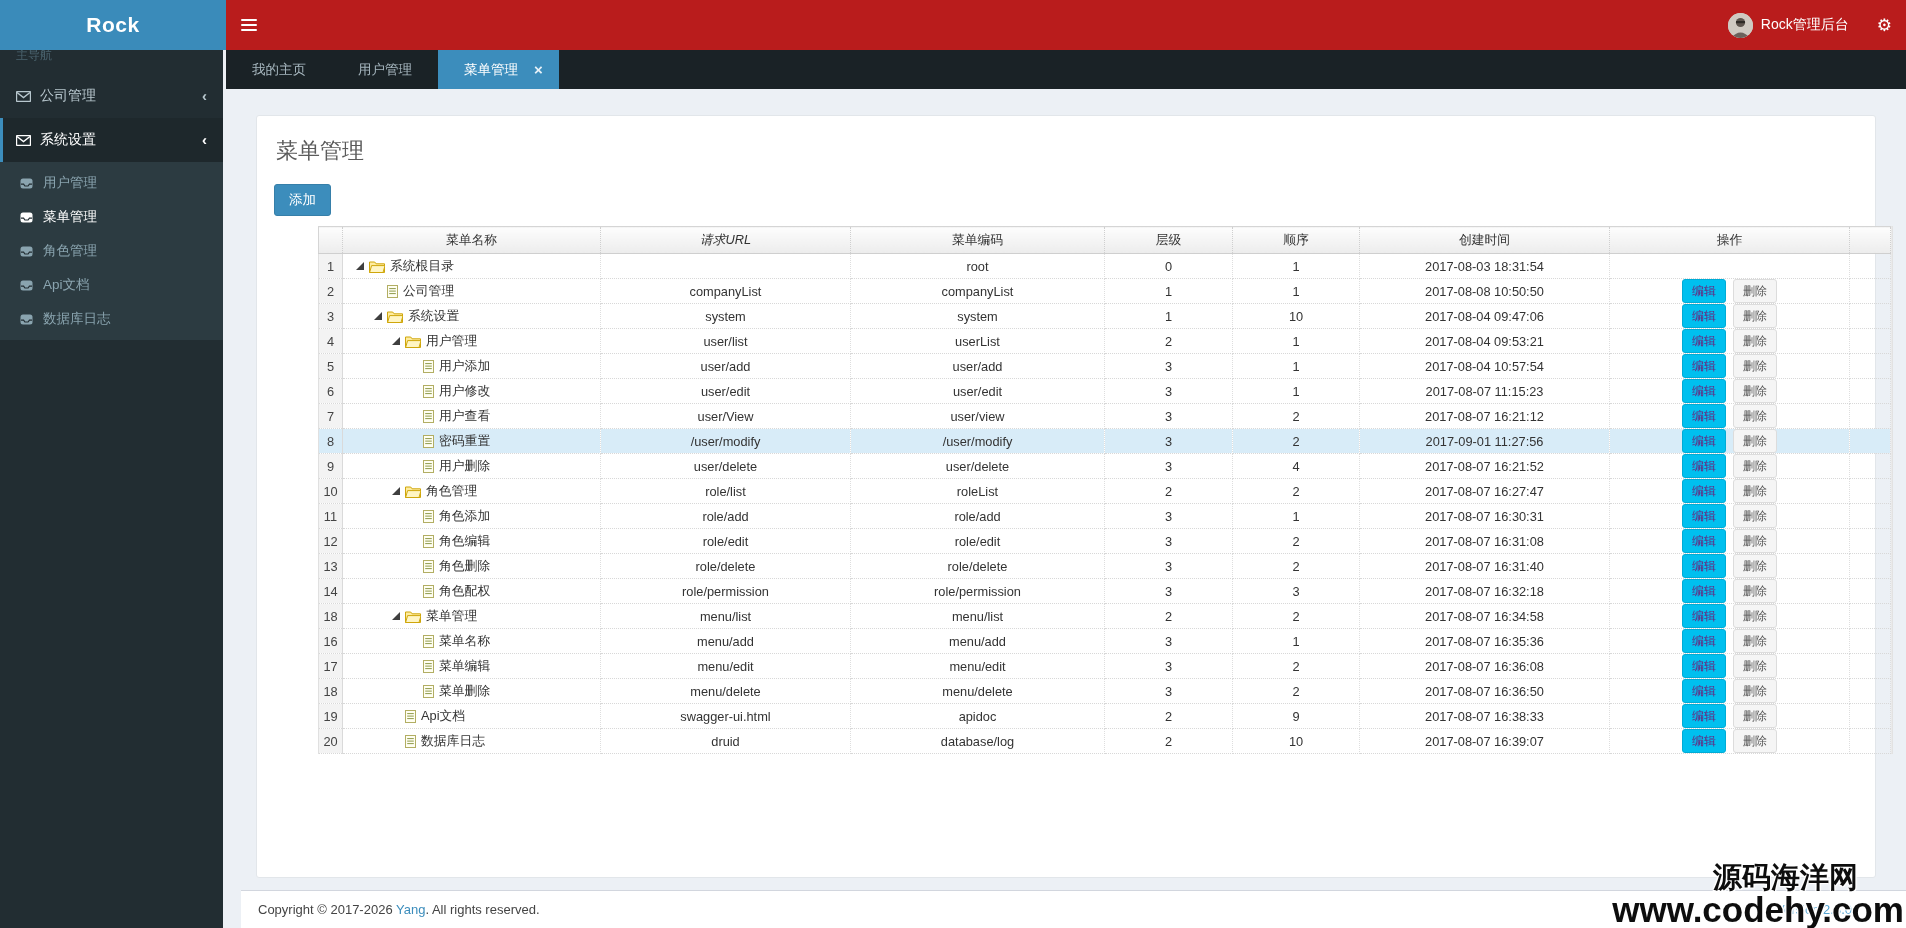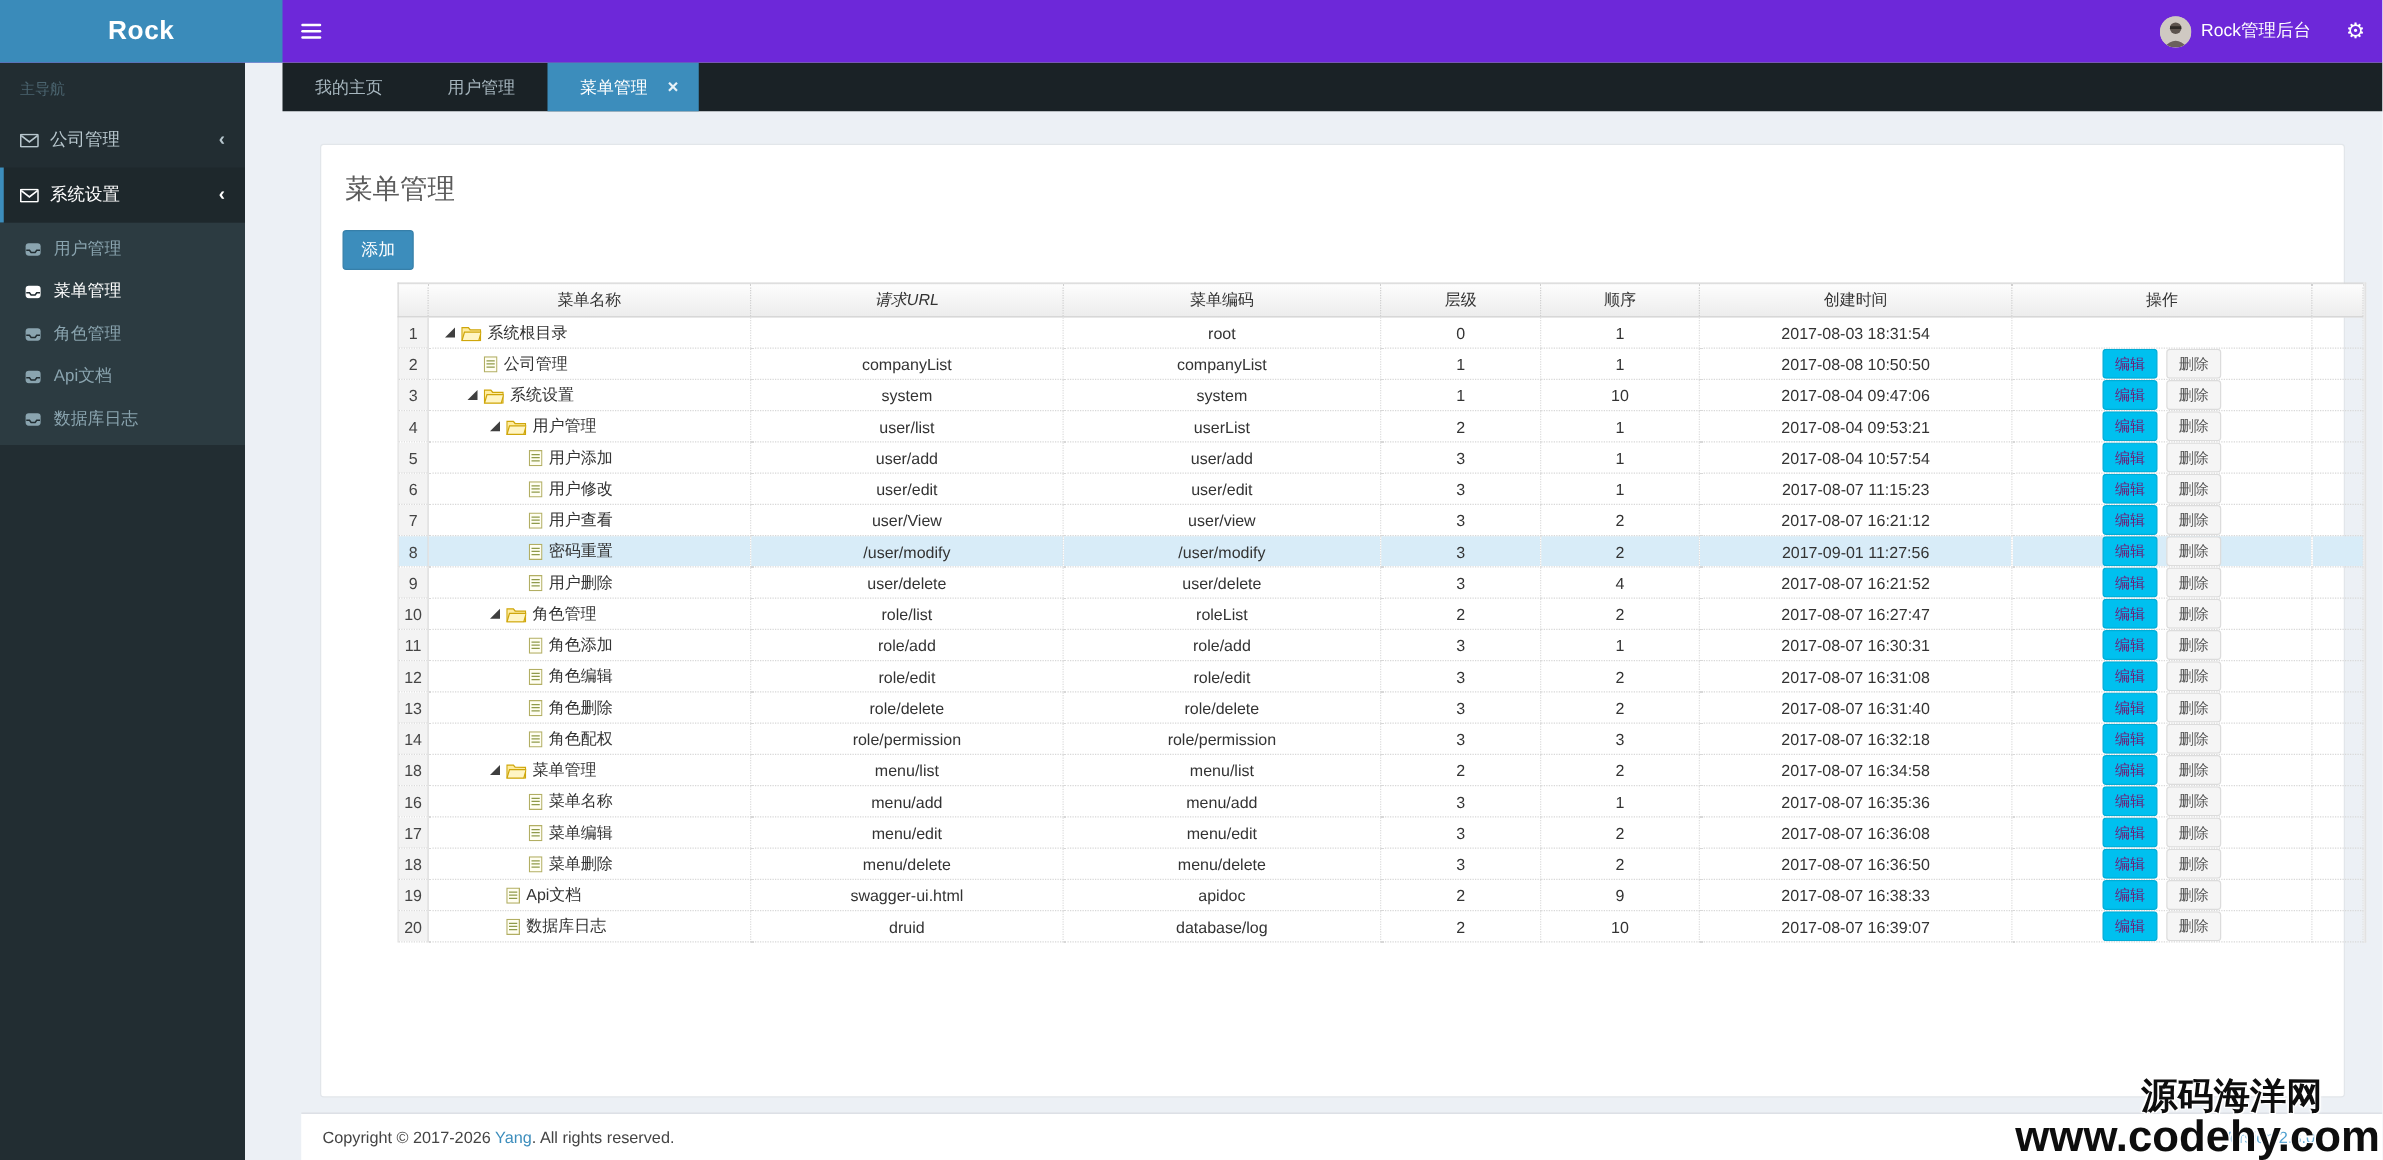--- a/index.html
+++ b/index.html
@@ -2,32 +2,32 @@
 <html><head>
 <meta charset="utf-8">
 <style>
   * { box-sizing: border-box; margin: 0; padding: 0; }
   html,body { width:1906px; height:928px; }
   body {
     font-family: "Liberation Sans", "DejaVu Sans", sans-serif;
     position: relative; overflow: hidden; background:#ecf0f5; color:#333;
   }
   
-  .navbar { position:absolute; top:0; left:0; width:100%; height:50px; background:#6d28d9; display:flex; z-index:30; }
+  .navbar { position:absolute; top:0; left:0; width:100%; height:50px; background:#b91c1c; display:flex; z-index:30; }
   .logo { width:226px; height:50px; background:#3a8bba; color:#fff; font-size:21px; font-weight:bold;
           display:flex; align-items:center; justify-content:center; letter-spacing:.5px; cursor:pointer; }
   .nav-rest { flex:1; display:flex; align-items:stretch; justify-content:space-between; }
   .hamburger { width:46px; display:flex; flex-direction:column; justify-content:center; align-items:center; gap:3px; cursor:pointer; }
   .hamburger .bar { width:16px; height:2px; background:#fff; border-radius:1px; }
   .nav-right { display:flex; align-items:stretch;text-align:right; }
   .user-menu { display:flex; align-items:center; gap:8px; padding:0 14px; cursor:pointer; color:#fff; font-size:14px; }
   .avatar { width:25px; height:25px; border-radius:50%; overflow:hidden; background:#cfc9c2; display:block; }
   .gear-btn { display:flex; align-items:center; padding:0 14px; color:#fff; font-size:17px; cursor:pointer; }
   
-  .sidebar { position:absolute; top:50px; left:0; bottom:0; width:196px; background:#222d32; z-index:20; }
+  .sidebar { position:absolute; top:34px; left:0; bottom:0; width:223px; background:#222d32; z-index:20; }
   .side-header { color:#4b646f; font-size:12px; padding:13px 16px 10px; }
   .menu-item { display:flex; align-items:center; gap:9px; padding:13px 15px; color:#b8c7ce; font-size:14px; cursor:pointer; position:relative; }
   .menu-item.active { background:#1e282c; color:#fff; border-left:3px solid #3c8dbc; padding-left:12px; }
   .menu-item .chev { position:absolute; right:16px; font-size:15px; font-weight:bold; line-height:10px; }
   .submenu { background:#2c3b41; padding:4px 0; }
   .submenu-item { display:flex; align-items:center; gap:9px; padding:8px 15px 8px 18px; color:#8aa4af; font-size:13.5px; cursor:pointer; }
   .submenu-item.active { color:#fff; }
   .icon-wrap { display:inline-flex; width:16px; justify-content:center; }
   
   .tabbar { position:absolute; top:50px; left:226px; right:0; height:39px; background:#1a2226; display:flex; z-index:10; }

